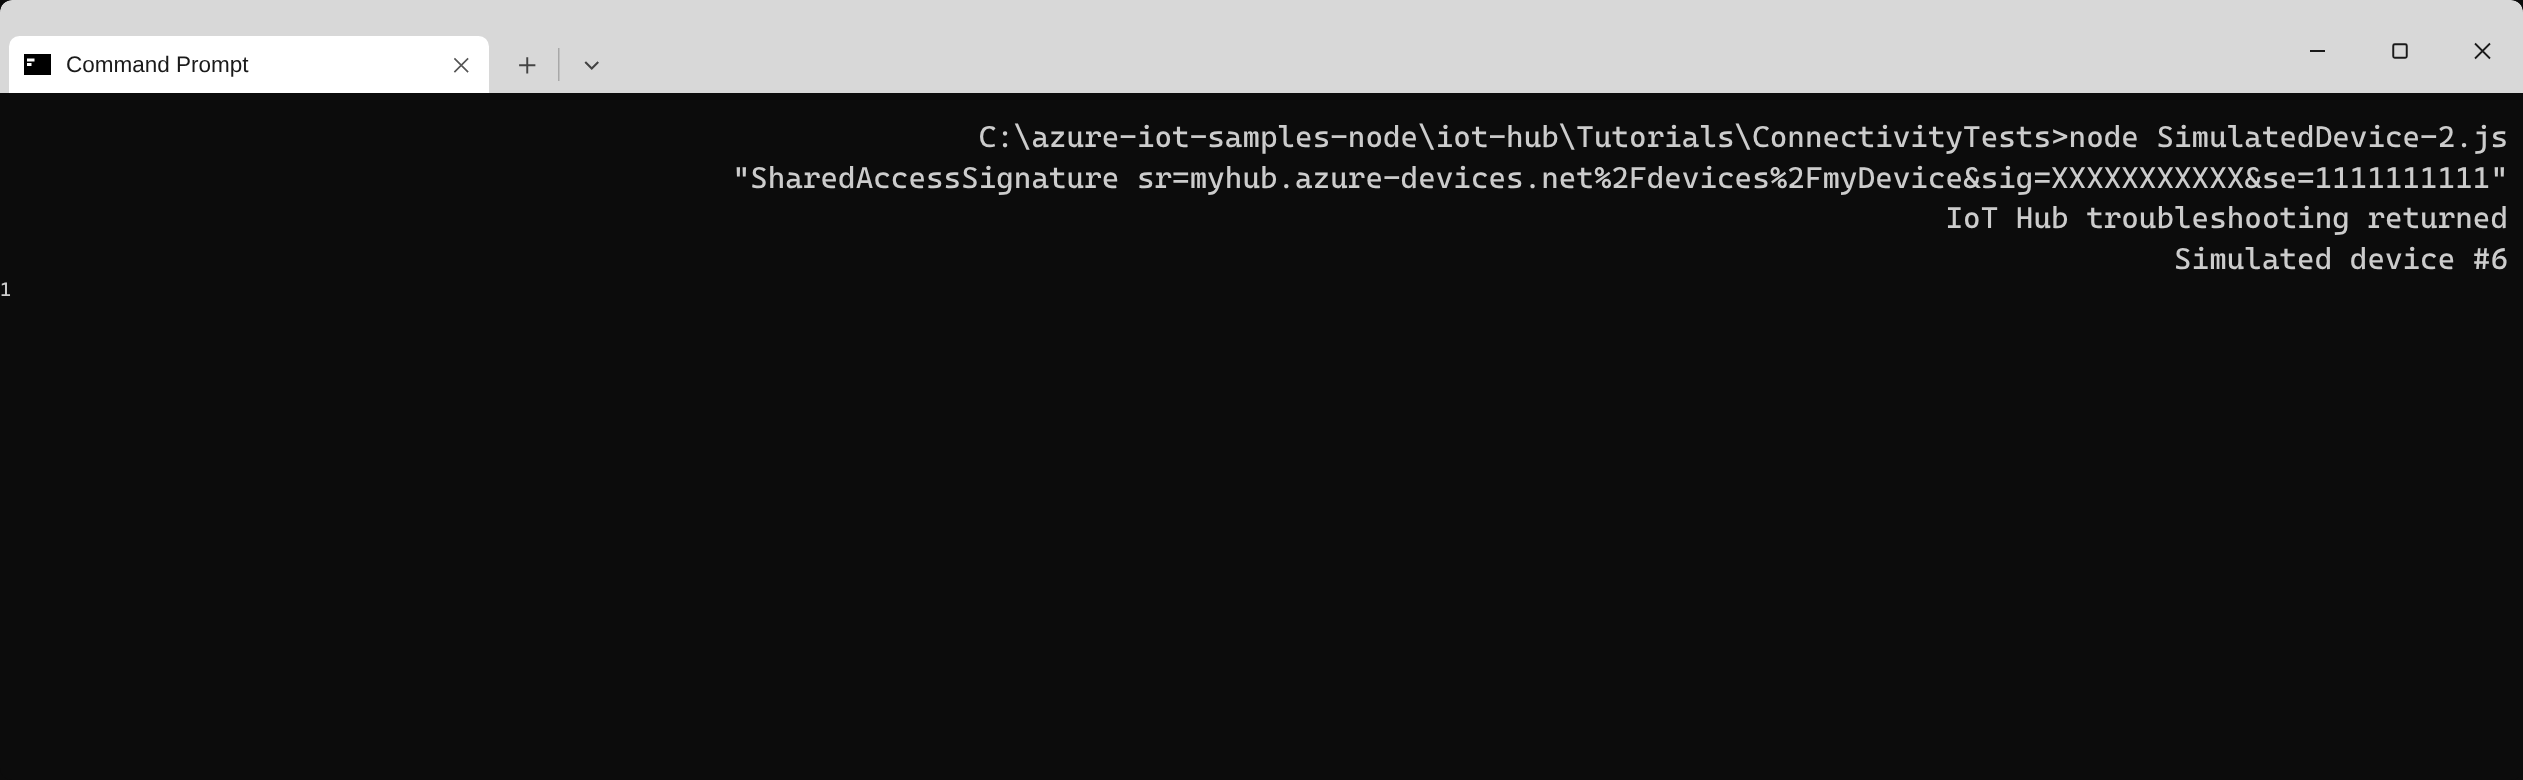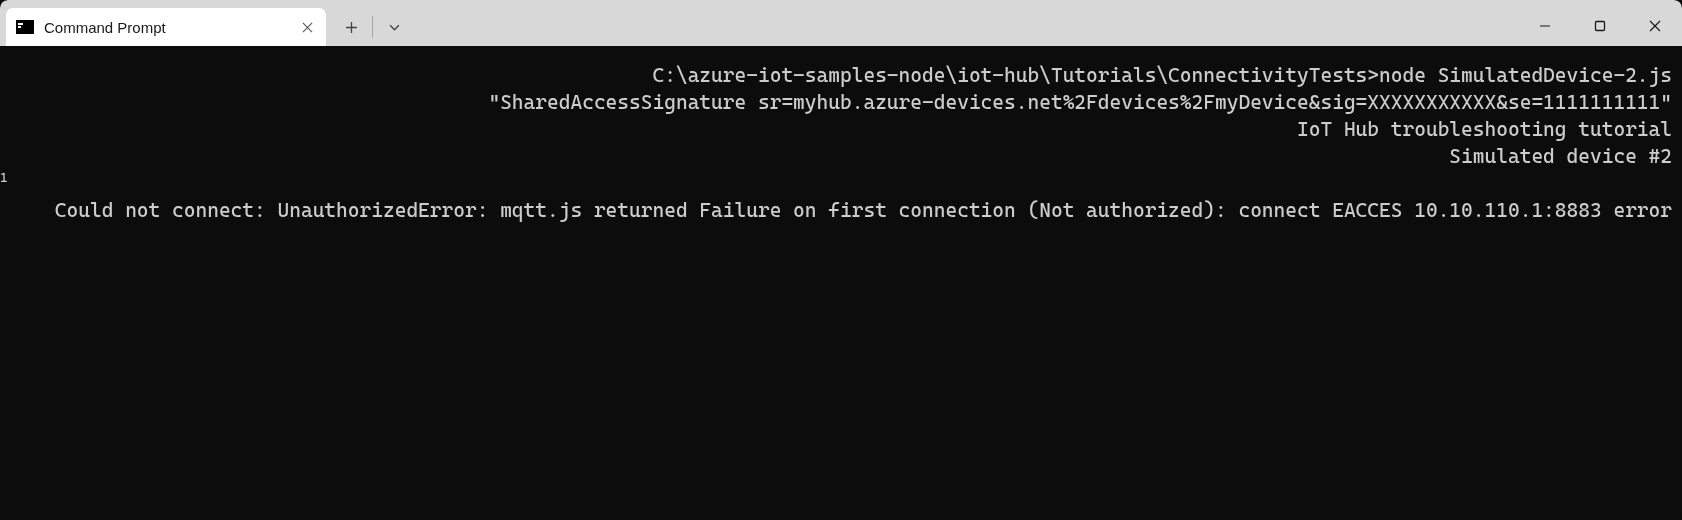--- a/index.html
+++ b/index.html
@@ -9,21 +9,21 @@
     }
     body {
       width: 1682px;
       height: 520px;
       background: #0c0c0c;
       font-family: 'Segoe UI', Tahoma, sans-serif;
       overflow: hidden;
       border-radius: 8px;
     }
     .title-bar {
-      height: 46px;
+      height: 62px;
       background: #d8d8d8;
       display: flex;
       align-items: flex-end;
       justify-content: space-between;
       border-top-left-radius: 8px;
       border-top-right-radius: 8px;
       position: relative;
       padding-top: 6px;
     }
     .tab-strip {
@@ -199,18 +199,17 @@
         <path d="M1 1 L11 11 M11 1 L1 11" stroke="#1a1a1a" stroke-width="1.2" fill="none"></path>
       </svg>
     </div>
   </div>
 </div>
 
 <div class="terminal-body">
   <div class="page-indicator">1</div>
   <div class="terminal-line">C:\azure-iot-samples-node\iot-hub\Tutorials\ConnectivityTests&gt;node SimulatedDevice-2.js</div>
   <div class="terminal-line">"SharedAccessSignature sr=myhub.azure-devices.net%2Fdevices%2FmyDevice&amp;sig=XXXXXXXXXXX&amp;se=1111111111"</div>
-  <div class="terminal-line">IoT Hub troubleshooting tutorial</div>
-  <div class="terminal-line">Simulated device #2</div>
+  <div class="terminal-line">IoT Hub troubleshooting returned</div>
+  <div class="terminal-line">Simulated device #6</div>
   <div class="terminal-line">&nbsp;</div>
-  <div class="terminal-line">Could not connect: UnauthorizedError: mqtt.js returned Failure on first connection (Not authorized): connect EACCES 10.10.110.1:8883 error</div>
   <div class="terminal-line">&nbsp;</div>
 </div>
 
 </body></html>

